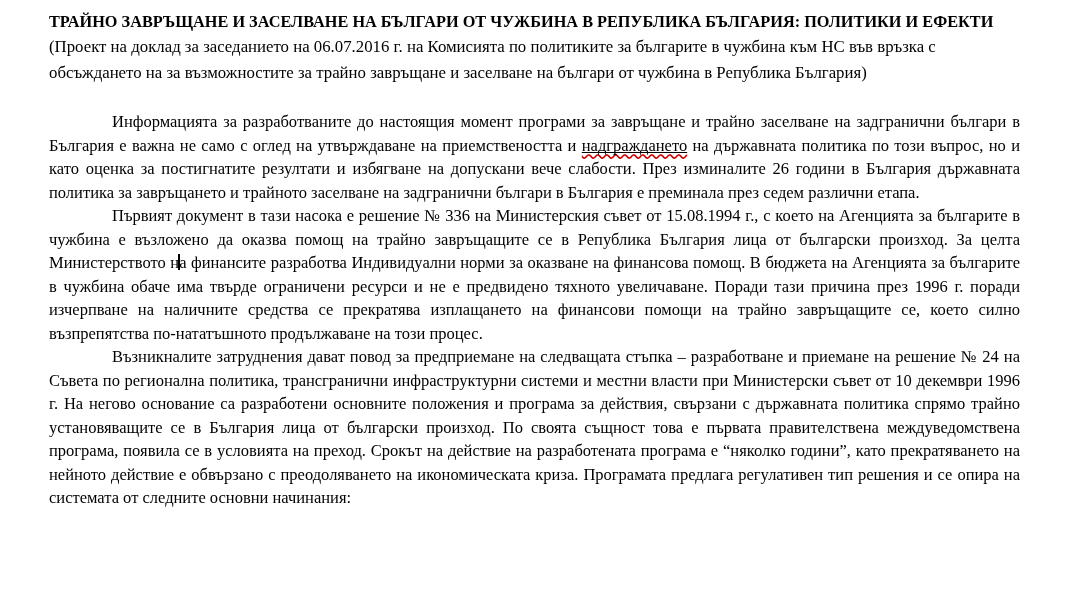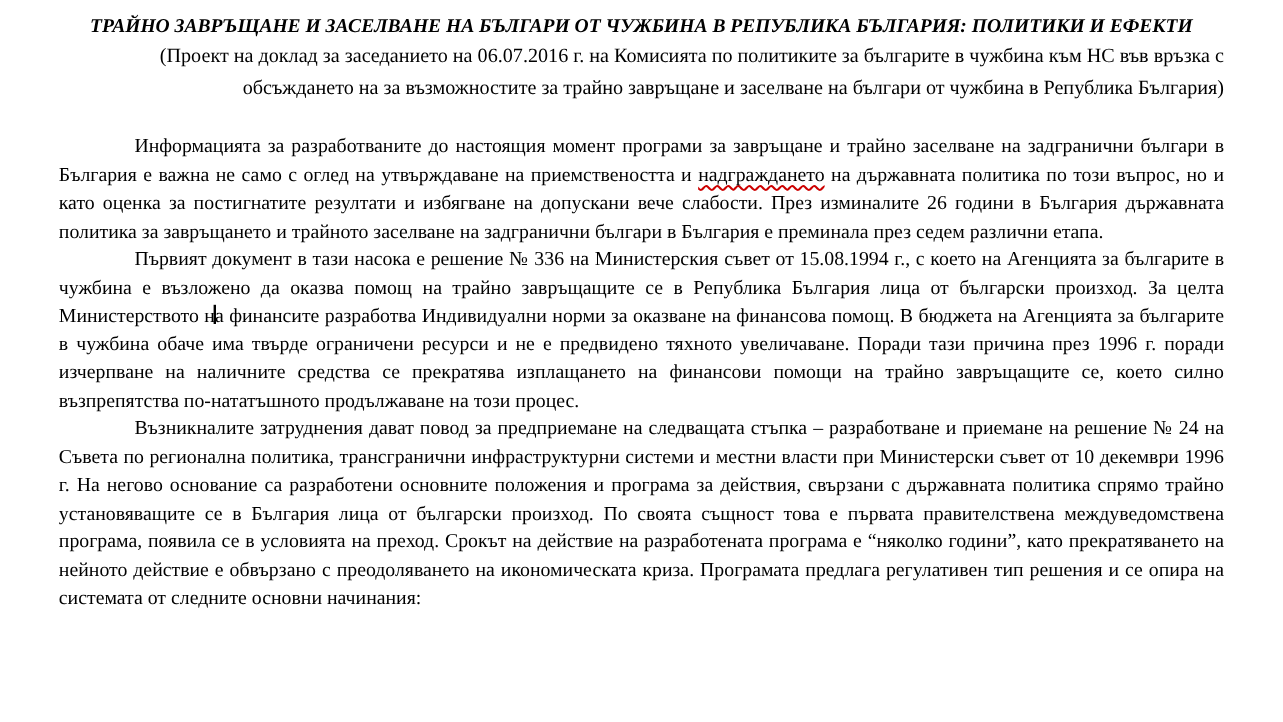--- a/index.html
+++ b/index.html
@@ -16,30 +16,28 @@
     box-sizing: border-box;
     width: 1069px;
     height: 602px;
     padding: 10px 49px 0 49px;
     font-family: "Liberation Serif", "DejaVu Serif", serif;
     color: #000000;
     background: #ffffff;
   }
   .doc-title {
     margin: 0;
-    text-align: center;
     font-weight: bold;
     font-size: 16.3px;
     line-height: 24px;
     white-space: nowrap;
-    font-style: italic;
   }
   .doc-subtitle {
     margin: 0;
-    text-align: right;
+    text-align: left;
     font-weight: normal;
     font-size: 16.8px;
     line-height: 26px;
   }
   .section-heading {
     margin: 49px 0 0 0;
     font-weight: bold;
     font-size: 16.5px;
     line-height: 22px;
     text-align: left;
@@ -52,20 +50,21 @@
     text-align-last: left;
     text-indent: 63px;
   }
   p.body-para.first {
     margin-top: 24px;
   }
   .bold-run {
     font-weight: normal;
   }
   .u-word {
+    text-decoration: underline;
     text-decoration-color: #000000;
     white-space: nowrap;
   }
   .spell-err {
     text-decoration: underline wavy #cc0000;
     text-decoration-skip-ink: none;
     text-underline-offset: 3px;
   }
   .caret-word {
     white-space: nowrap;

